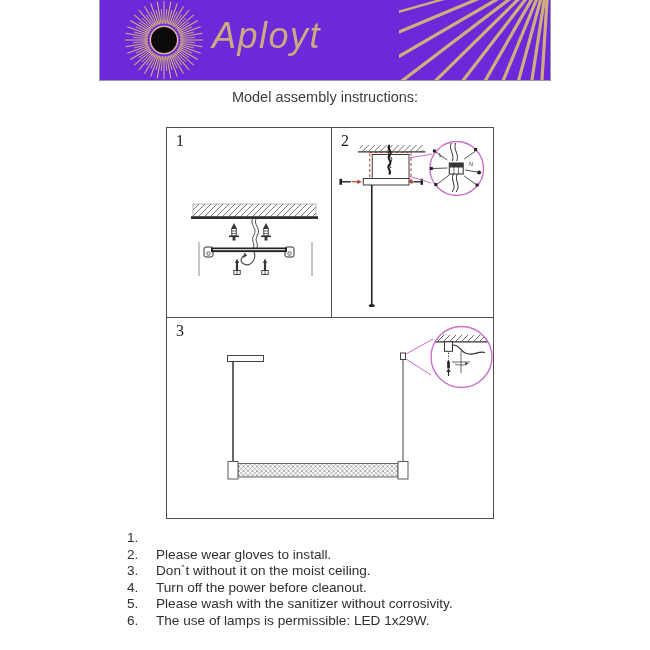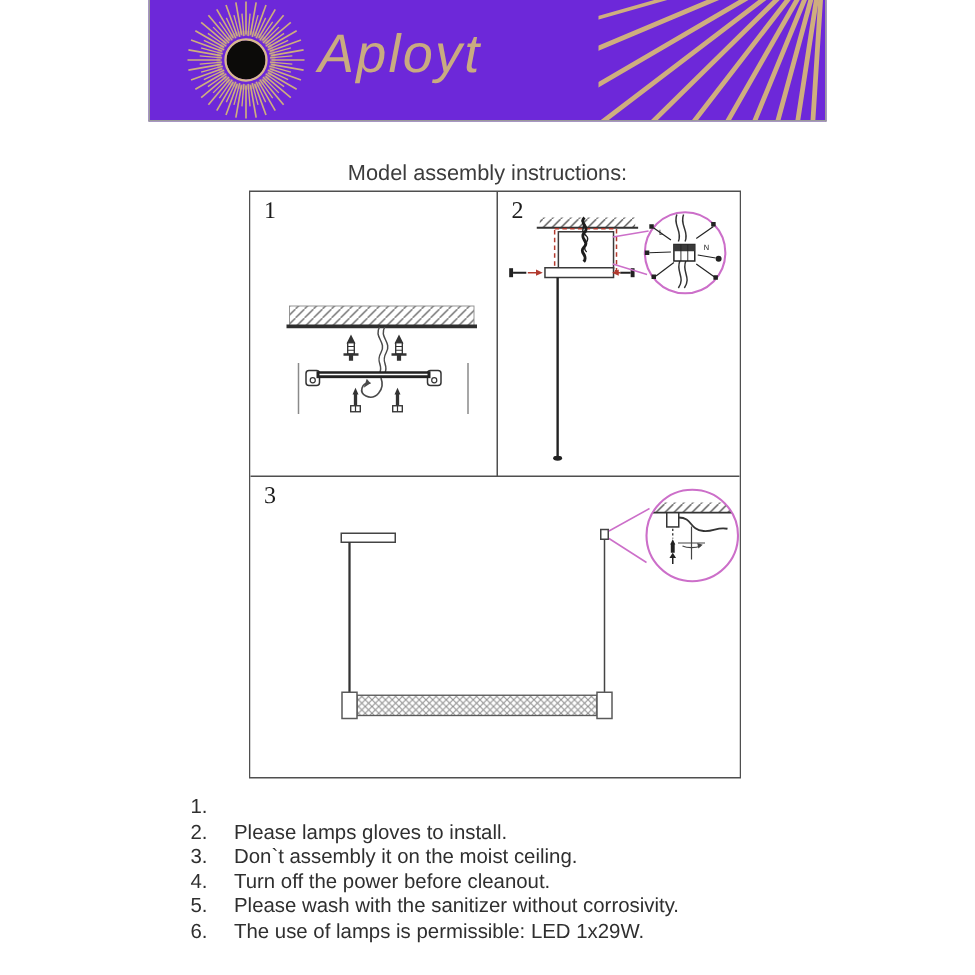--- a/index.html
+++ b/index.html
@@ -15,21 +15,21 @@
   }
   .logo-svg { position:absolute; left:22px; top:-2px; }
   .brand {
     position:absolute; left:112px; top:15px; font-size:36px; font-weight:300;
     color:#c9ab80; letter-spacing:1.5px;
   }
   .rays-svg { position:absolute; right:-1px; top:-1px; }
   
   .title-block {
     position:absolute; top:89px; left:0; width:100%; text-align:center;
-    color:#3c3c3c; font-size:14.5px; line-height:17.5px;margin-top:19px;
+    color:#3c3c3c; font-size:14.5px; line-height:17.5px;
   }
   
   .diagram {
     position:absolute; left:166px; top:127px; width:328px; height:392px;
     border:1px solid #4f4f4f; box-sizing:border-box;
     display:grid; grid-template-columns:165px 1fr; grid-template-rows:190px 1fr;
   }
   .panel { position:relative; background:#fff; }
   .p1 { border-right:1px solid #4f4f4f; border-bottom:1px solid #4f4f4f; }
   .p2 { border-bottom:1px solid #4f4f4f; }
@@ -309,25 +309,25 @@
     </svg>
   </div>
 </div>
 
 <div class="instructions">
   <div class="inst-row">
     <span class="inst-num">1.</span>
   </div>
   <div class="inst-row">
     <span class="inst-num">2.</span>
-    <span>Please lamps gloves to install.</span>
+    <span>Please wear gloves to install.</span>
   </div>
   <div class="inst-row">
     <span class="inst-num">3.</span>
-    <span>Don`t assembly it on the moist ceiling.</span>
+    <span>Don`t without it on the moist ceiling.</span>
   </div>
   <div class="inst-row">
     <span class="inst-num">4.</span>
     <span>Turn off the power before cleanout.</span>
   </div>
   <div class="inst-row">
     <span class="inst-num">5.</span>
     <span>Please wash with the sanitizer without corrosivity.</span>
   </div>
   <div class="inst-row">

